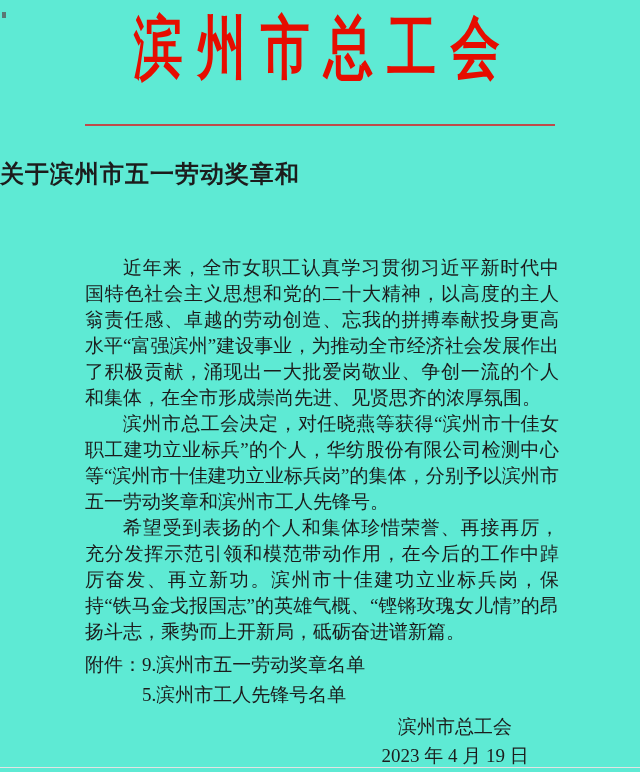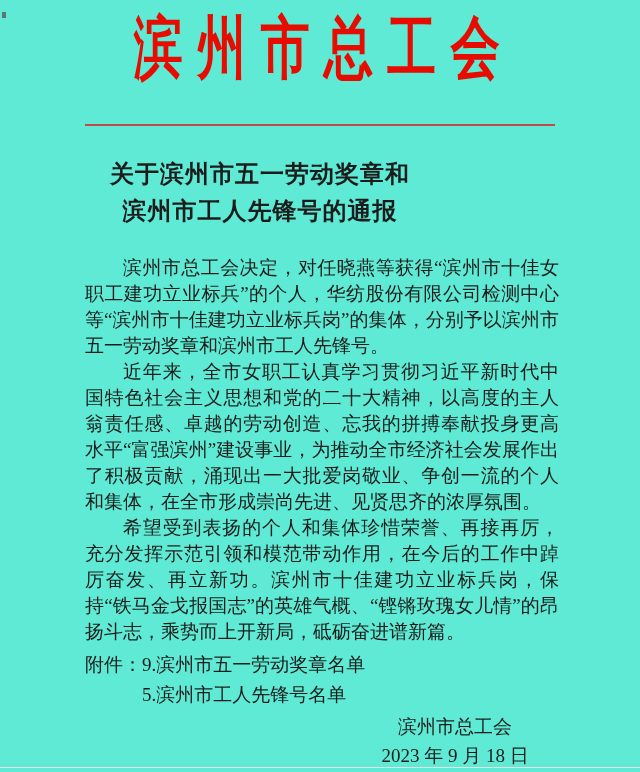--- a/index.html
+++ b/index.html
@@ -30,21 +30,21 @@
   }
   .red-divider {
     position: absolute; top: 124px; left: 85px;
     width: 470px; height: 2px;
     background: #bf4a4a;
   }
 
   
   .notice-title {
     position: absolute; top: 156px; left: 0; width: 520px;
-    text-align: center;
+    text-align: left;
     font-size: 24px; font-weight: 700;
     line-height: 37px;
     letter-spacing: 1px;
   }
 
   
   .notice-body {
     position: absolute; top: 255px; left: 85px; width: 474px;
     font-size: 19px; line-height: 26px;
     text-align: justify;
@@ -86,39 +86,38 @@
   <span class="scan-speck"></span>
 
   <div class="letterhead">
     <span class="letterhead-inner">滨州市总工会</span>
   </div>
 
   <div class="red-divider"></div>
 
   <div class="notice-title">
     <div>关于滨州市五一劳动奖章和</div>
-    <div>滨州市工人先锋号的通报</div>
   </div>
 
   <div class="notice-body">
+    <p>近年来，全市女职工认真学习贯彻习近平新时代中国特色社会主义思想和党的二十大精神，以高度的主人翁责任感、卓越的劳动创造、忘我的拼搏奉献投身更高水平“富强滨州”建设事业，为推动全市经济社会发展作出了积极贡献，涌现出一大批爱岗敬业、争创一流的个人和集体，在全市形成崇尚先进、见贤思齐的浓厚氛围。</p>
     <p>滨州市总工会决定，对任晓燕等获得“滨州市十佳女职工建功立业标兵”的个人，华纺股份有限公司检测中心等“滨州市十佳建功立业标兵岗”的集体，分别予以滨州市五一劳动奖章和滨州市工人先锋号。</p>
-    <p>近年来，全市女职工认真学习贯彻习近平新时代中国特色社会主义思想和党的二十大精神，以高度的主人翁责任感、卓越的劳动创造、忘我的拼搏奉献投身更高水平“富强滨州”建设事业，为推动全市经济社会发展作出了积极贡献，涌现出一大批爱岗敬业、争创一流的个人和集体，在全市形成崇尚先进、见贤思齐的浓厚氛围。</p>
     <p>希望受到表扬的个人和集体珍惜荣誉、再接再厉，充分发挥示范引领和模范带动作用，在今后的工作中踔厉奋发、再立新功。滨州市十佳建功立业标兵岗，保持“铁马金戈报国志”的英雄气概、“铿锵玫瑰女儿情”的昂扬斗志，乘势而上开新局，砥砺奋进谱新篇。</p>
   </div>
 
   <div class="attachment">
     <div class="attachment-row">
       <span class="attachment-label">附件：</span>
       <span class="attachment-items">
         <span style="display:block">9.滨州市五一劳动奖章名单</span>
         <span style="display:block">5.滨州市工人先锋号名单</span>
       </span>
     </div>
   </div>
 
   <div class="signature-block">
     <div>滨州市总工会</div>
-    <div>2023 年 9 月 18 日</div>
+    <div>2023 年 4 月 19 日</div>
   </div>
 
   <div class="bottom-edge"></div>
 
 </div>
 
 </body></html>

